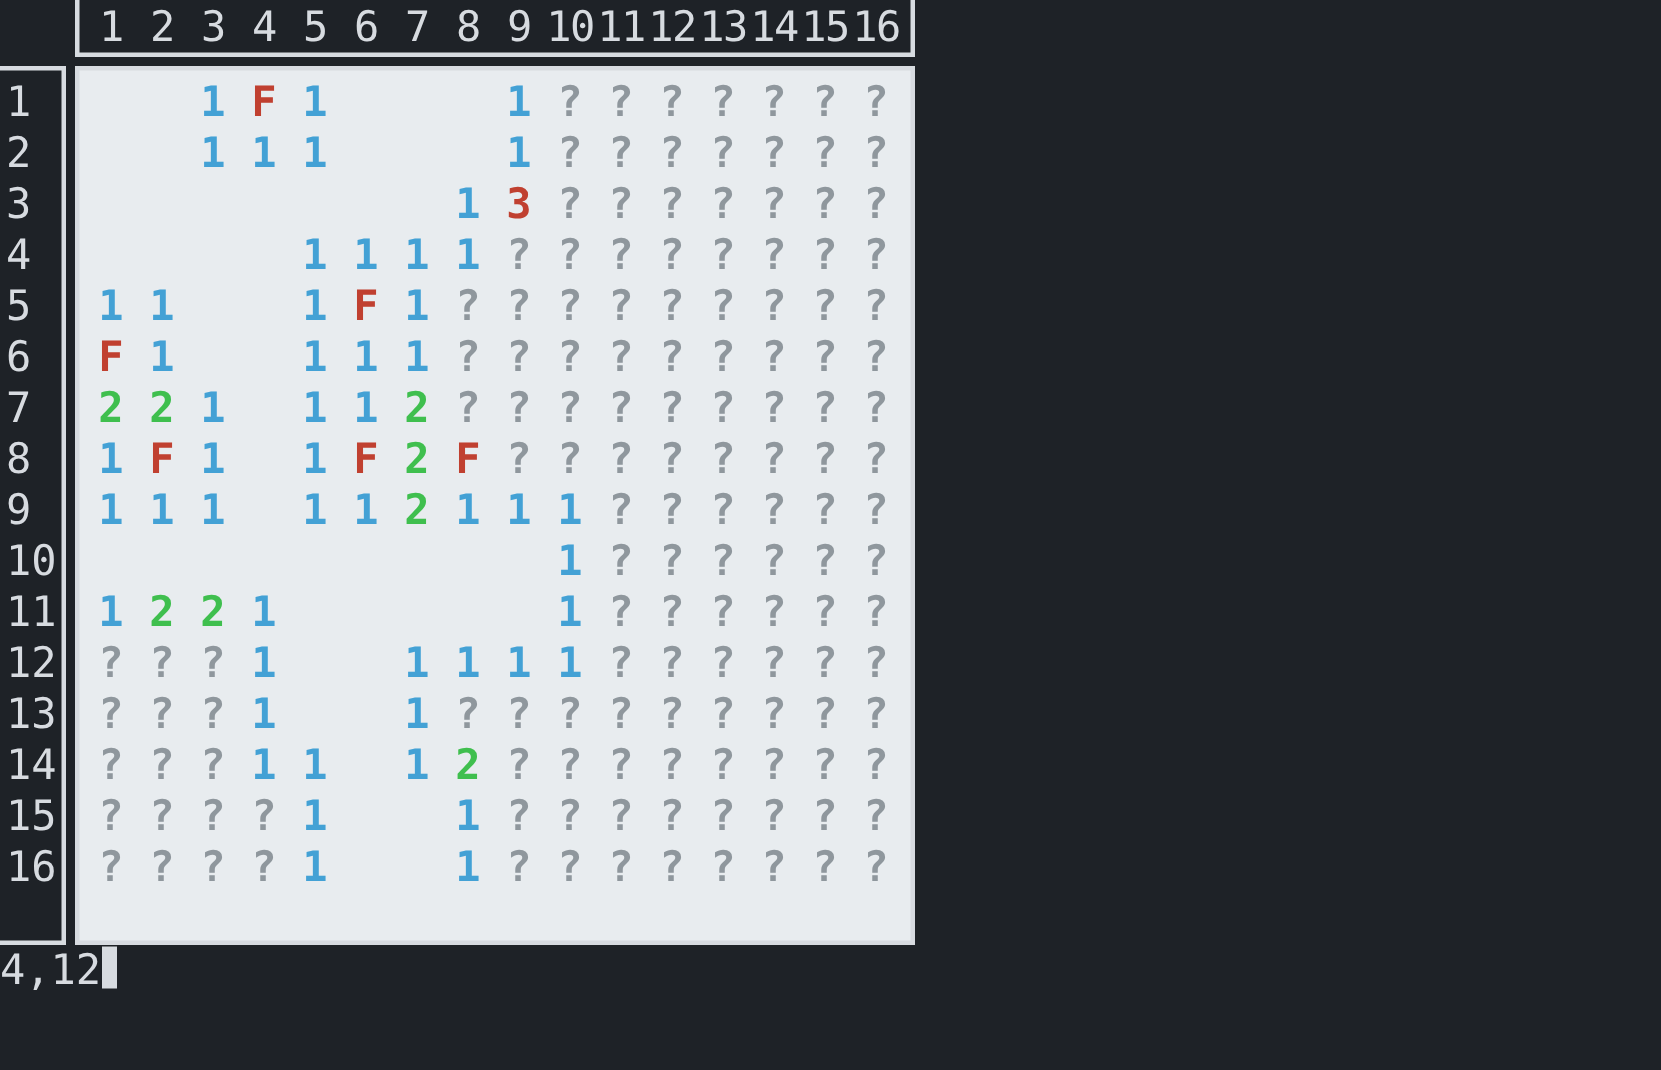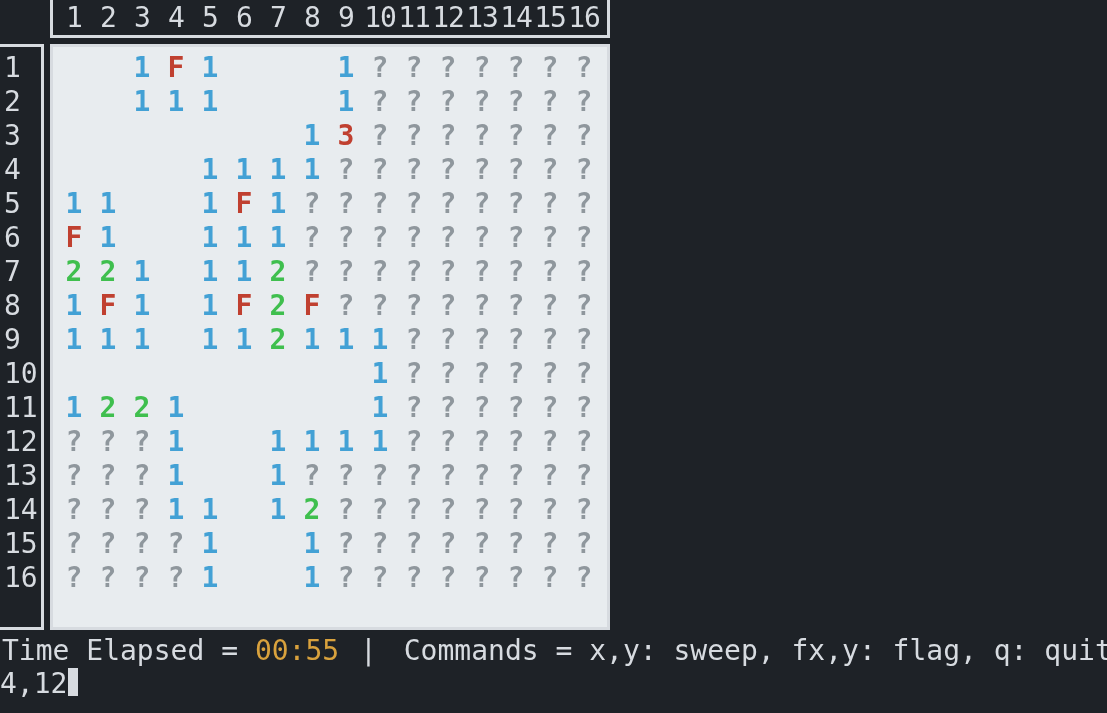--- a/index.html
+++ b/index.html
@@ -406,21 +406,16 @@
           <div class="cell c-Q">?</div>
           <div class="cell c-Q">?</div>
           <div class="cell c-Q">?</div>
           <div class="cell c-Q">?</div>
           <div class="cell c-Q">?</div>
           <div class="cell c-Q">?</div>
         </div>
     </div>
   </div>
 
-  <div class="footer">
-    <span>Time Elapsed = </span><span class="time-val">00:55</span>
-    <span class="sep">|</span>
-    <span>Commands = </span><span>x,y: sweep, fx,y: flag, q: quit</span>
-  </div>
   <div class="footer prompt-line">
     <span>4,12</span><span class="cursor"></span>
   </div>
 </div>
 
 </body></html>

